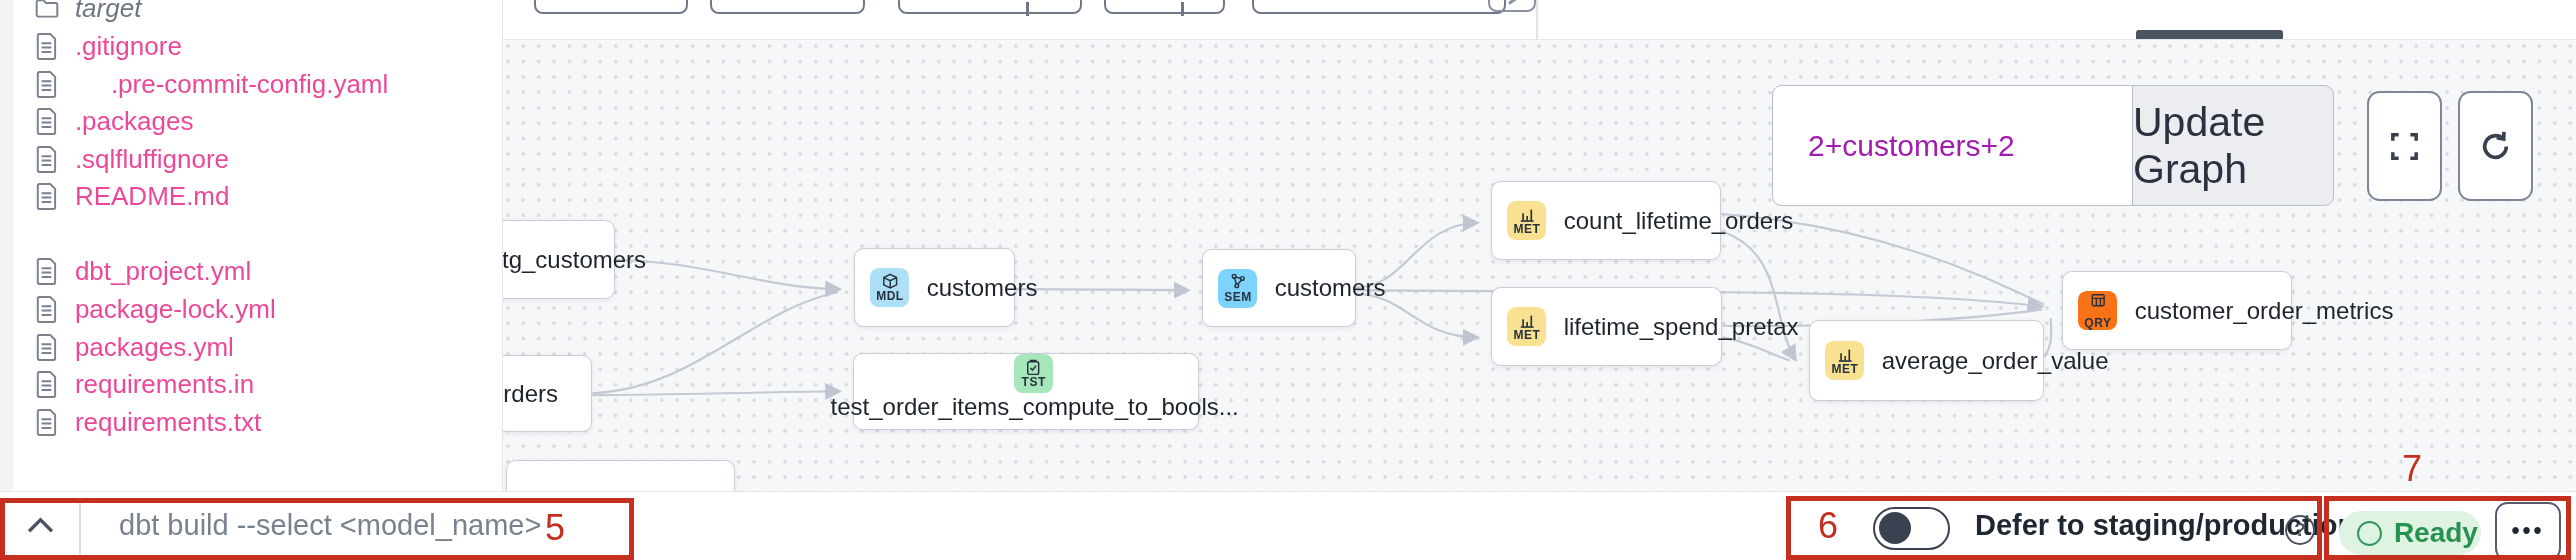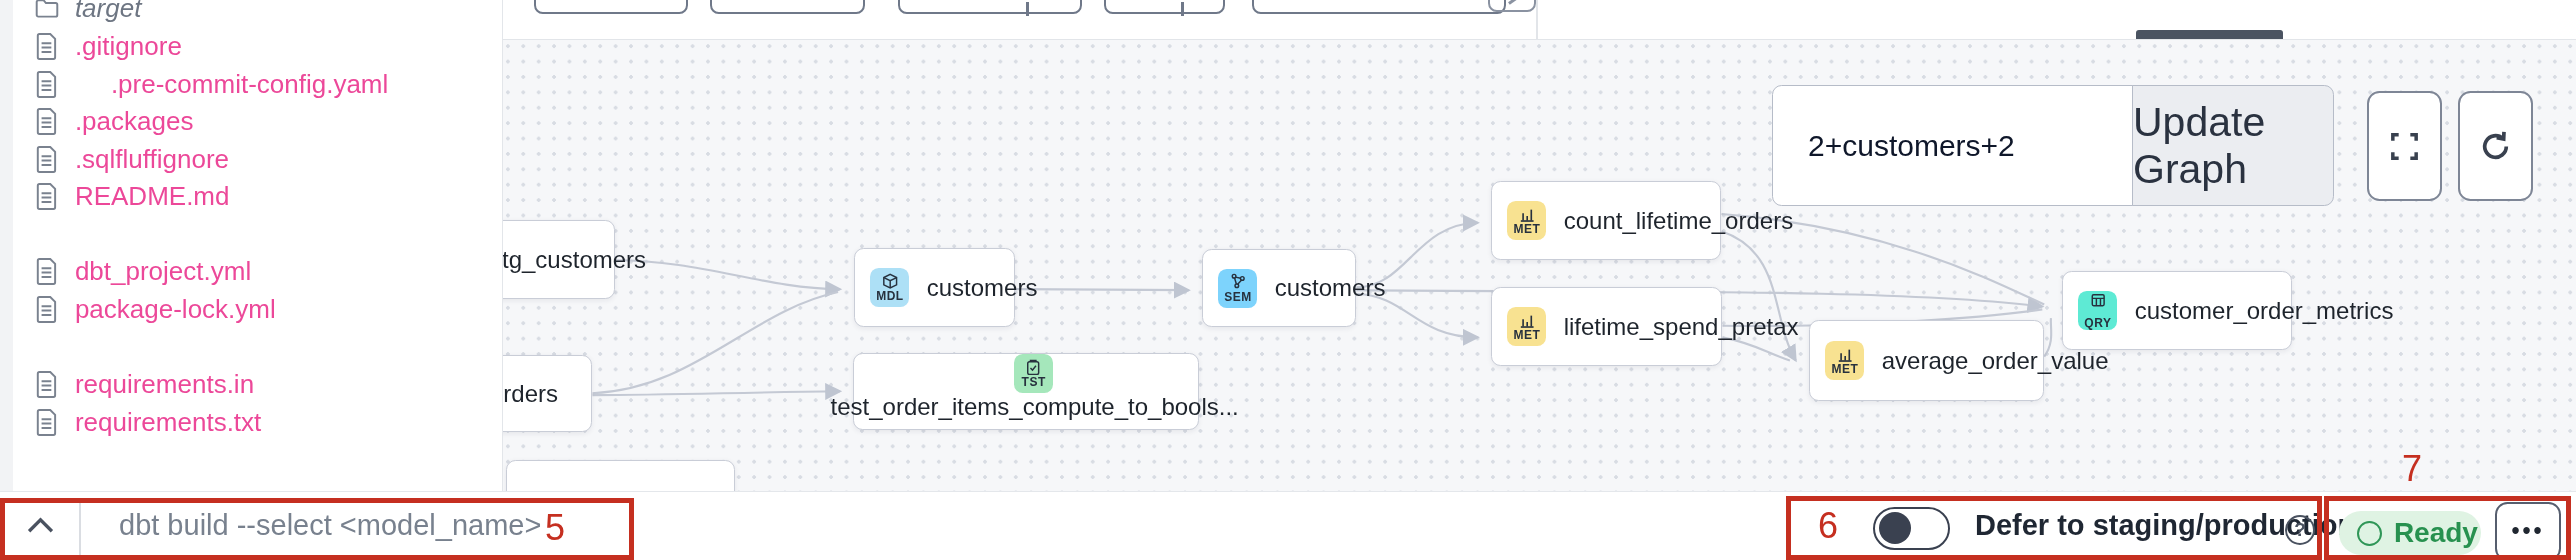--- a/index.html
+++ b/index.html
@@ -17,36 +17,36 @@
   .node { position:absolute; background:#fff; border:1.9px solid #C9CDD7; border-radius:9.6px;
     display:flex; align-items:center; box-shadow:0 1.9px 4.8px rgba(25,35,60,.07); }
   .node .label { font-size:24px; color:#1E242C; font-weight:500; white-space:nowrap; margin-left:17.3px; }
   .node.nobadge .label { margin-left:71px; }
   .badge { width:39px; height:39px; margin-left:15.4px; border-radius:8.7px; flex:0 0 auto;
     display:flex; flex-direction:column; align-items:center; justify-content:center; }
   .badge svg { width:16.4px; height:16.4px; }
   .badge .bt { font-size:12px; font-weight:bold; color:#27313E; letter-spacing:0.5px; line-height:1; margin-top:1px; }
   .badge-mdl { background:#ADE0F6; } .badge-sem { background:#7dd3fc; }
   .badge-met { background:#F8E291; } .badge-tst { background:#A5E7BB; }
-  .badge-qry { background:#5eead4;gap:8px; }
+  .badge-qry { background:#f97316;gap:8px; }
   .n-stg   { left:418px;  top:220px; width:197px; height:79px; }
   .n-ord   { left:418px;  top:355px; width:174px; height:77px; }
   .n-mdl   { left:854px;  top:248px; width:161px; height:79px; }
   .n-tst   { left:853px;  top:353px; width:346px; height:77px;flex-direction:column; }
   .n-sem   { left:1202px; top:249px; width:154px; height:78px; }
   .n-cnt   { left:1491px; top:181px; width:230px; height:79px; }
   .n-lif   { left:1491px; top:287px; width:231px; height:79px; }
   .n-avg   { left:1809px; top:320px; width:235px; height:81px; }
   .n-qry   { left:2062px; top:271px; width:230px; height:79px; }
   .n-part  { left:506px;  top:460px; width:229px; height:58px; border-radius:9.6px 9.6px 0 0; }
 
   
   .sel-input { position:absolute; left:1772px; top:85px; width:362px; height:121px; background:#fff;
     border:1.9px solid #B6BCC8; border-radius:9.6px 0 0 9.6px; display:flex; align-items:center; z-index:12;}
-  .sel-input span { margin-left:35px; font-size:30px; color:#0f172a; }
+  .sel-input span { margin-left:35px; font-size:30px; color:#a21caf; }
   .upd-btn { position:absolute; left:2132px; top:85px; width:202px; height:121px; background:#EBEDF1;
     border:1.9px solid #B6BCC8; border-radius:0 9.6px 9.6px 0; display:flex; align-items:center; justify-content:center;
     font-size:41px; color:#2A3240; z-index:12;}
   .sq-btn { position:absolute; top:91px; width:75px; height:110px; background:#fff; border:2.4px solid #7E8696;
     border-radius:12.5px; display:flex; align-items:center; justify-content:center; z-index:12;}
   .fs-btn { left:2367px; } .rf-btn { left:2458px; }
 
   
   .sidebar { position:absolute; left:0; top:0; width:503px; height:561px; background:#fff;
     border-right:1.9px solid #E3E6EA; z-index:20; }
@@ -313,20 +313,27 @@
       </svg>
       <span class="fname">dbt_project.yml</span>
     </div>
     <div class="frow" style="top:291px;">
       <svg class="ficon" viewBox="0 0 24 26" fill="none" stroke="#7A828F" stroke-width="1.8">
         <path d="M5 1.5 H15 l4.5 4.5 V23 a1.5 1.5 0 0 1 -1.5 1.5 H5 A1.5 1.5 0 0 1 3.5 23 V3 A1.5 1.5 0 0 1 5 1.5 Z"></path>
           <path d="M7 10 H16 M7 14 H16 M7 18 H16"></path>
       </svg>
       <span class="fname">package-lock.yml</span>
     </div>
+    <div class="frow" style="top:329px;">
+      <svg class="ficon" viewBox="0 0 24 26" fill="none" stroke="#7A828F" stroke-width="1.8">
+        <path d="M5 1.5 H15 l4.5 4.5 V23 a1.5 1.5 0 0 1 -1.5 1.5 H5 A1.5 1.5 0 0 1 3.5 23 V3 A1.5 1.5 0 0 1 5 1.5 Z"></path>
+          <path d="M7 10 H16 M7 14 H16 M7 18 H16"></path>
+      </svg>
+      <span class="fname">packages.yml</span>
+    </div>
     <div class="frow" style="top:366px;">
       <svg class="ficon" viewBox="0 0 24 26" fill="none" stroke="#7A828F" stroke-width="1.8">
         <path d="M5 1.5 H15 l4.5 4.5 V23 a1.5 1.5 0 0 1 -1.5 1.5 H5 A1.5 1.5 0 0 1 3.5 23 V3 A1.5 1.5 0 0 1 5 1.5 Z"></path>
           <path d="M7 10 H16 M7 14 H16 M7 18 H16"></path>
       </svg>
       <span class="fname">requirements.in</span>
     </div>
     <div class="frow" style="top:404px;">
       <svg class="ficon" viewBox="0 0 24 26" fill="none" stroke="#7A828F" stroke-width="1.8">
         <path d="M5 1.5 H15 l4.5 4.5 V23 a1.5 1.5 0 0 1 -1.5 1.5 H5 A1.5 1.5 0 0 1 3.5 23 V3 A1.5 1.5 0 0 1 5 1.5 Z"></path>

